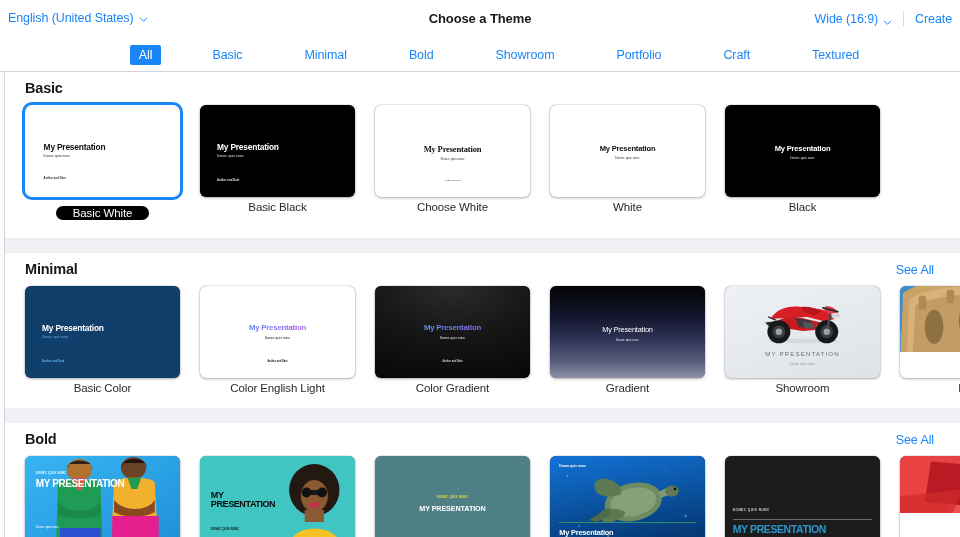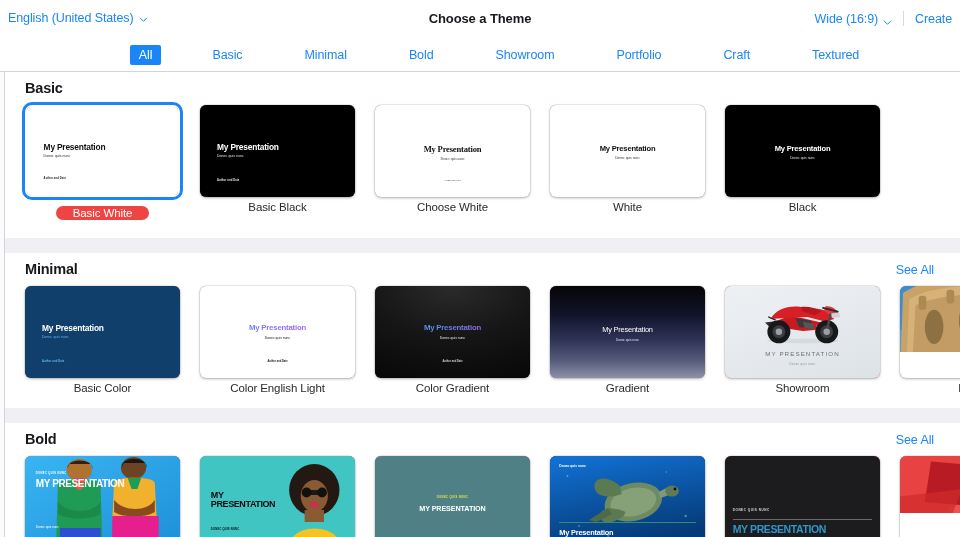--- a/index.html
+++ b/index.html
@@ -106,21 +106,21 @@
     border-radius:4px;
     box-shadow:none;
   }
   .card-label {
     margin-top:4px; text-align:center;
     font-size:11.5px; color:#2b2b2f; letter-spacing:-0.1px;
     white-space:nowrap; overflow:hidden;
   }
   .card.selected .card-label {
     display:inline-block;
-    background:#ef4444; color:#fff; border-radius:9px;
+    background:#000000; color:#fff; border-radius:9px;
     padding:1px 17px; margin-top:9px;
   }
   .label-center { text-align:center; }
 
   
   .slide { position:absolute; inset:0; }
   .s-title { font-weight:bold; letter-spacing:-0.2px; }
   .tl { position:absolute; left:11%; }
   .ttl-basic { top:40%; font-size:8.4px; color:#111; }
   .sub-basic { position:absolute; left:11%; top:53%; font-size:3.4px; color:#222; letter-spacing:0.1px;}

